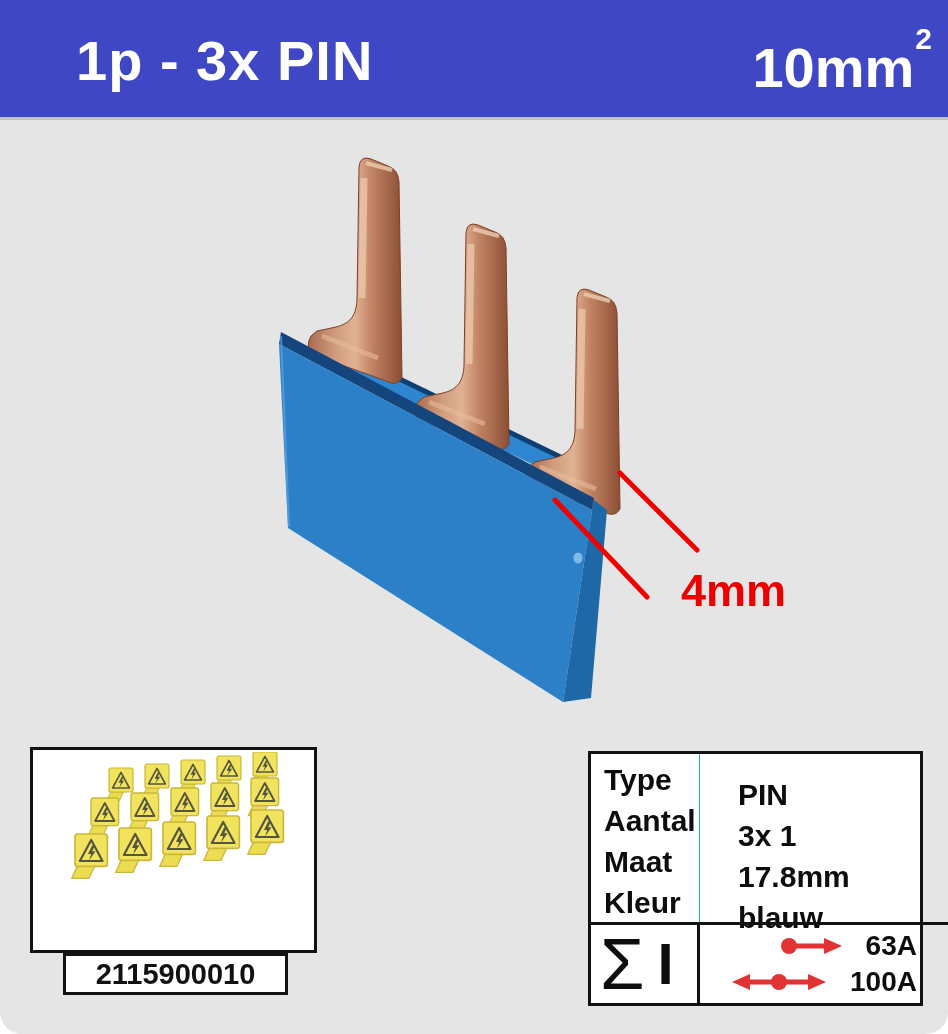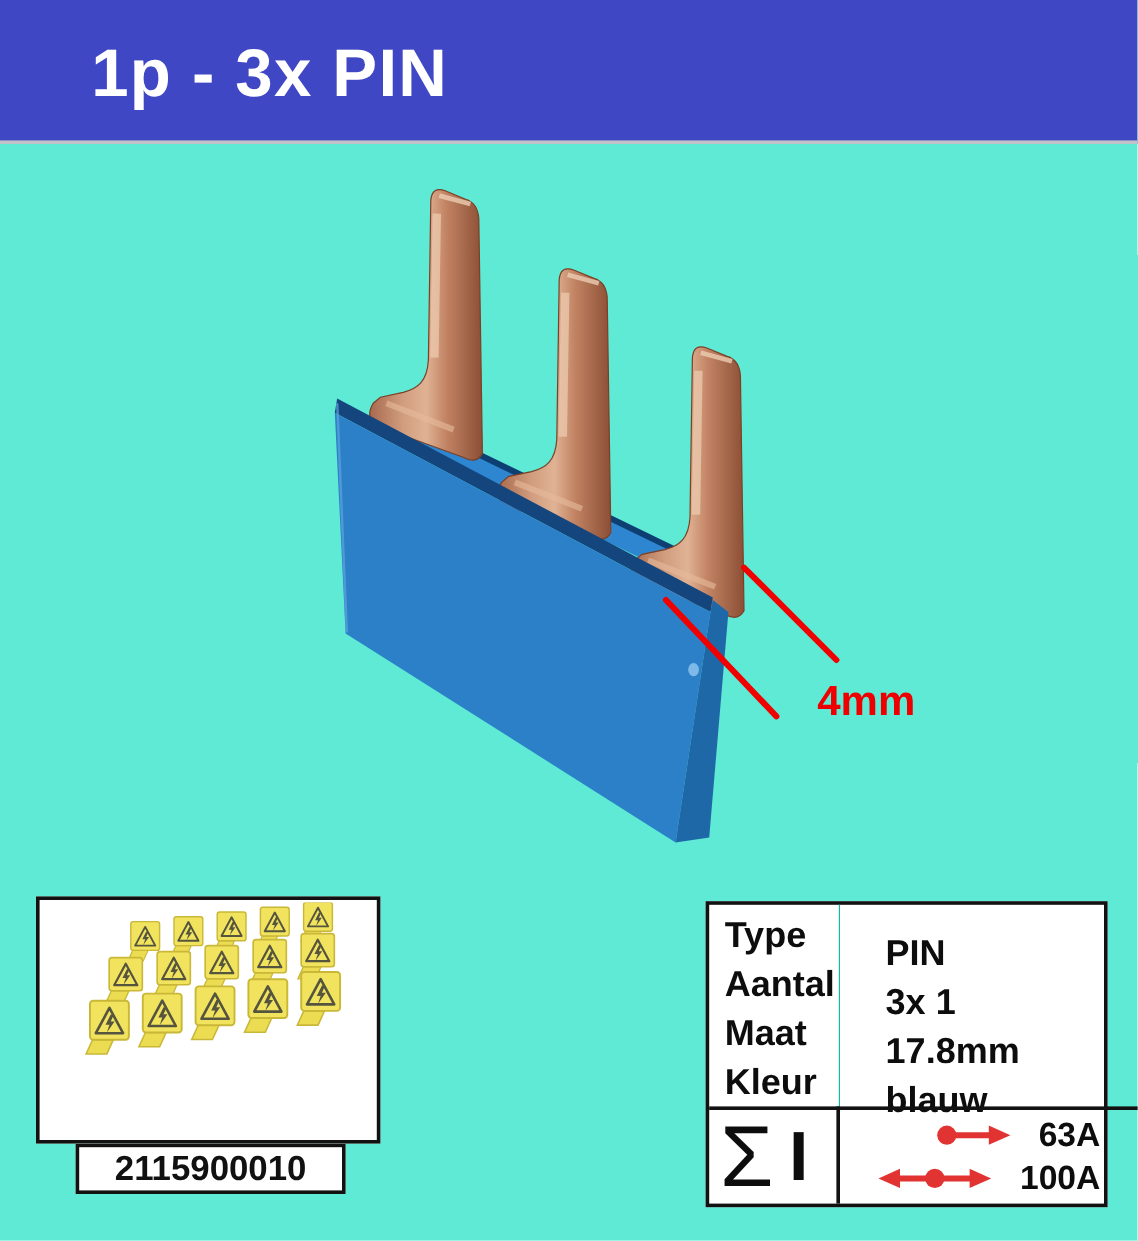--- a/index.html
+++ b/index.html
@@ -1,29 +1,29 @@
 <!DOCTYPE html>
 <html><head>
 <meta charset="utf-8">
 <style>
   html,body{margin:0;padding:0;background:#ffffff;}
   body{width:948px;height:1034px;font-family:"Liberation Sans",sans-serif;position:relative;overflow:hidden;}
-  .stage{position:absolute;inset:0;width:948px;height:1034px;background:#5eead4;}
+  .stage{position:absolute;inset:0;width:948px;height:1034px;background:#e5e5e5;border-radius:22px;}
 
   
   .banner{position:absolute;left:0;top:0;width:948px;height:120px;background:#4047c5;
           border-bottom:3px solid #c2c2ca;display:flex;align-items:center;justify-content:space-between;
           box-sizing:border-box;padding:4px 16px 0 76px;}
   .banner .title{color:#fff;font-weight:bold;font-size:56px;letter-spacing:1px;}
   .banner .size{color:#fff;font-weight:bold;font-size:56px;}
   .banner .size sup{font-size:30px;vertical-align:38px;margin-left:1px;}
 
   
   .product-svg{position:absolute;left:0;top:0;width:948px;height:1034px;pointer-events:none;}
-  .dim-label{position:absolute;left:681px;top:565px;color:#ee0000;font-weight:bold;font-size:35px;}
+  .dim-label{position:absolute;left:681px;top:565px;color:#ee0000;font-weight:bold;font-size:45px;}
 
   
   .left-box{position:absolute;left:30px;top:747px;width:287px;height:206px;border:3px solid #121212;box-sizing:border-box;background:#fff;}
   .left-box .lb-title{height:48px;border-bottom:3px solid #121212;display:flex;align-items:center;justify-content:center;
                       font-style:italic;font-size:28px;color:#1a1a1a;}
   .left-box .lb-thumb{height:152px;display:flex;align-items:center;justify-content:center;}
   .code-box{position:absolute;left:63px;top:953px;width:225px;height:42px;border:3px solid #121212;box-sizing:border-box;
             background:#fff;display:flex;align-items:center;justify-content:center;font-weight:bold;font-size:29px;color:#111;}
 
   
@@ -40,20 +40,21 @@
   .rate-row{display:flex;align-items:center;justify-content:flex-end;gap:24px;padding-right:34px;padding-left:32px;}
   .rate-row .rv{font-weight:bold;font-size:28px;color:#0d0d0d;}
 </style>
 </head>
 <body>
 
 <div class="stage">
 
   <div class="banner">
     <span class="title">1p - 3x PIN</span>
+    <span class="size"><span>10mm</span><sup>2</sup></span>
   </div>
 
   <svg class="product-svg" viewBox="0 0 948 1034">
     <defs>
       <linearGradient id="cu" x1="0" y1="0" x2="1" y2="0">
         <stop offset="0" stop-color="#a96a4e"></stop>
         <stop offset="0.3" stop-color="#d19e7f"></stop>
         <stop offset="0.5" stop-color="#e0b294"></stop>
         <stop offset="0.68" stop-color="#c18363"></stop>
         <stop offset="1" stop-color="#8c4f35"></stop>

